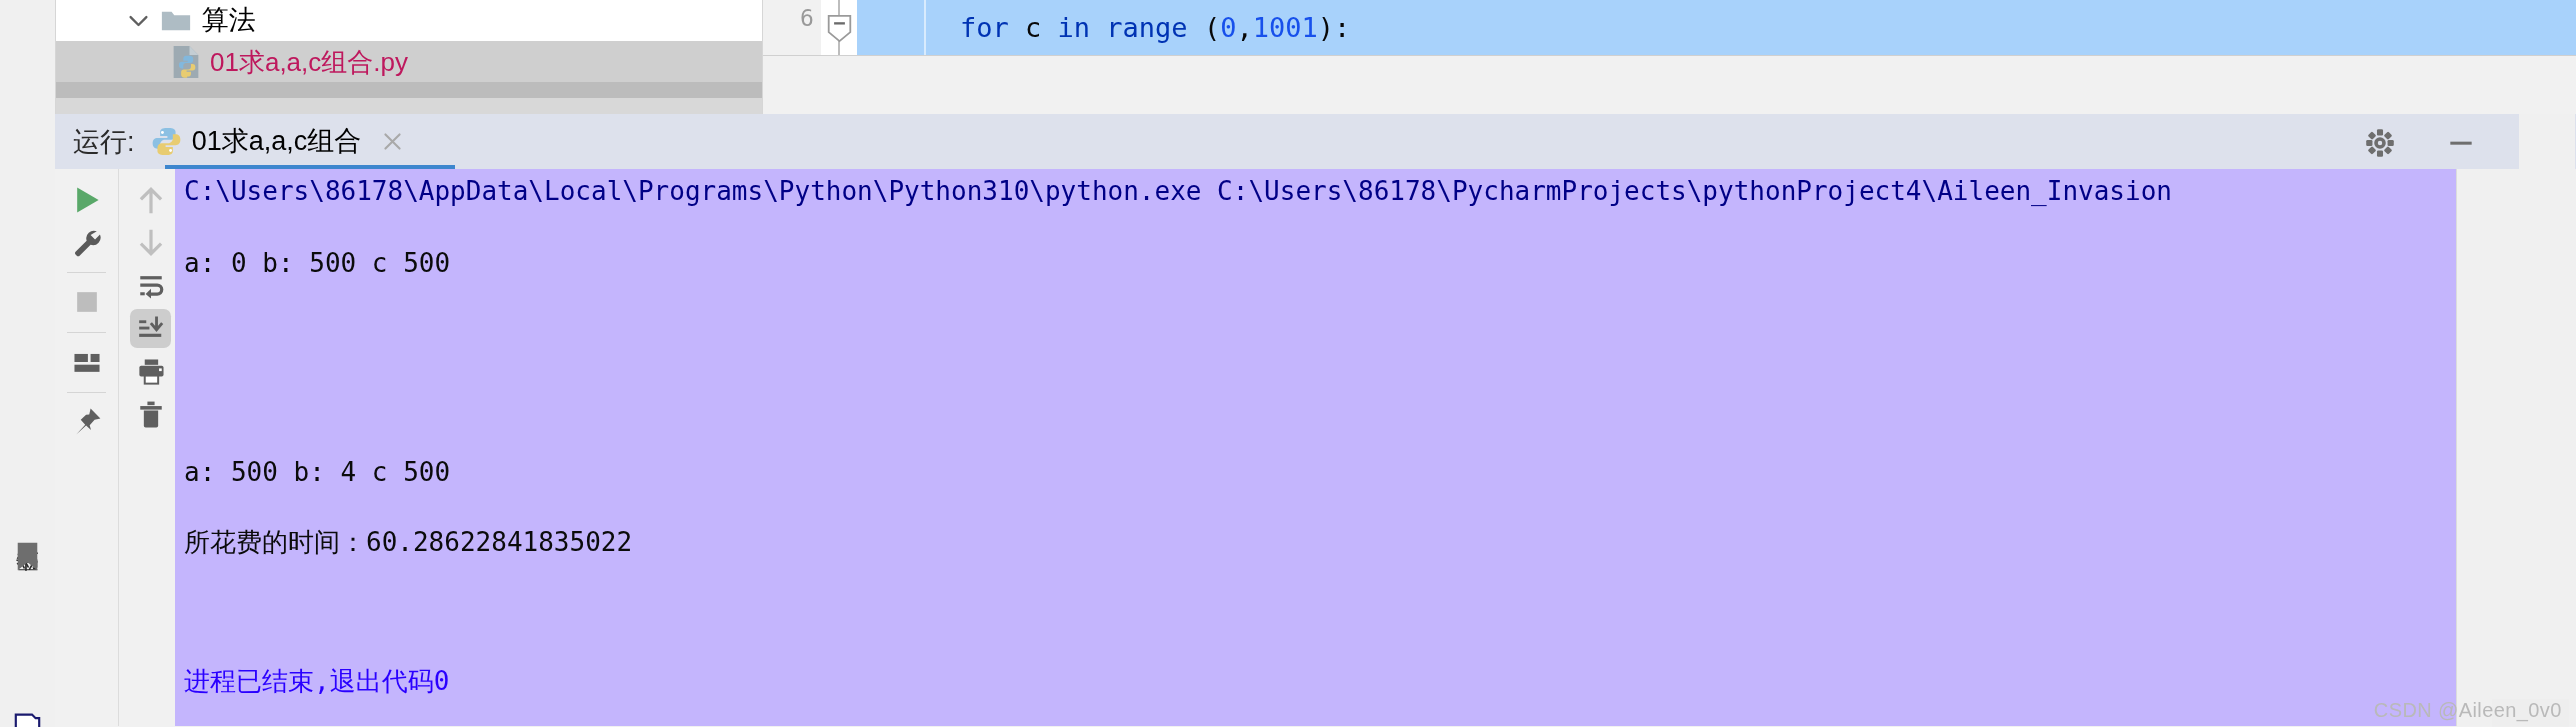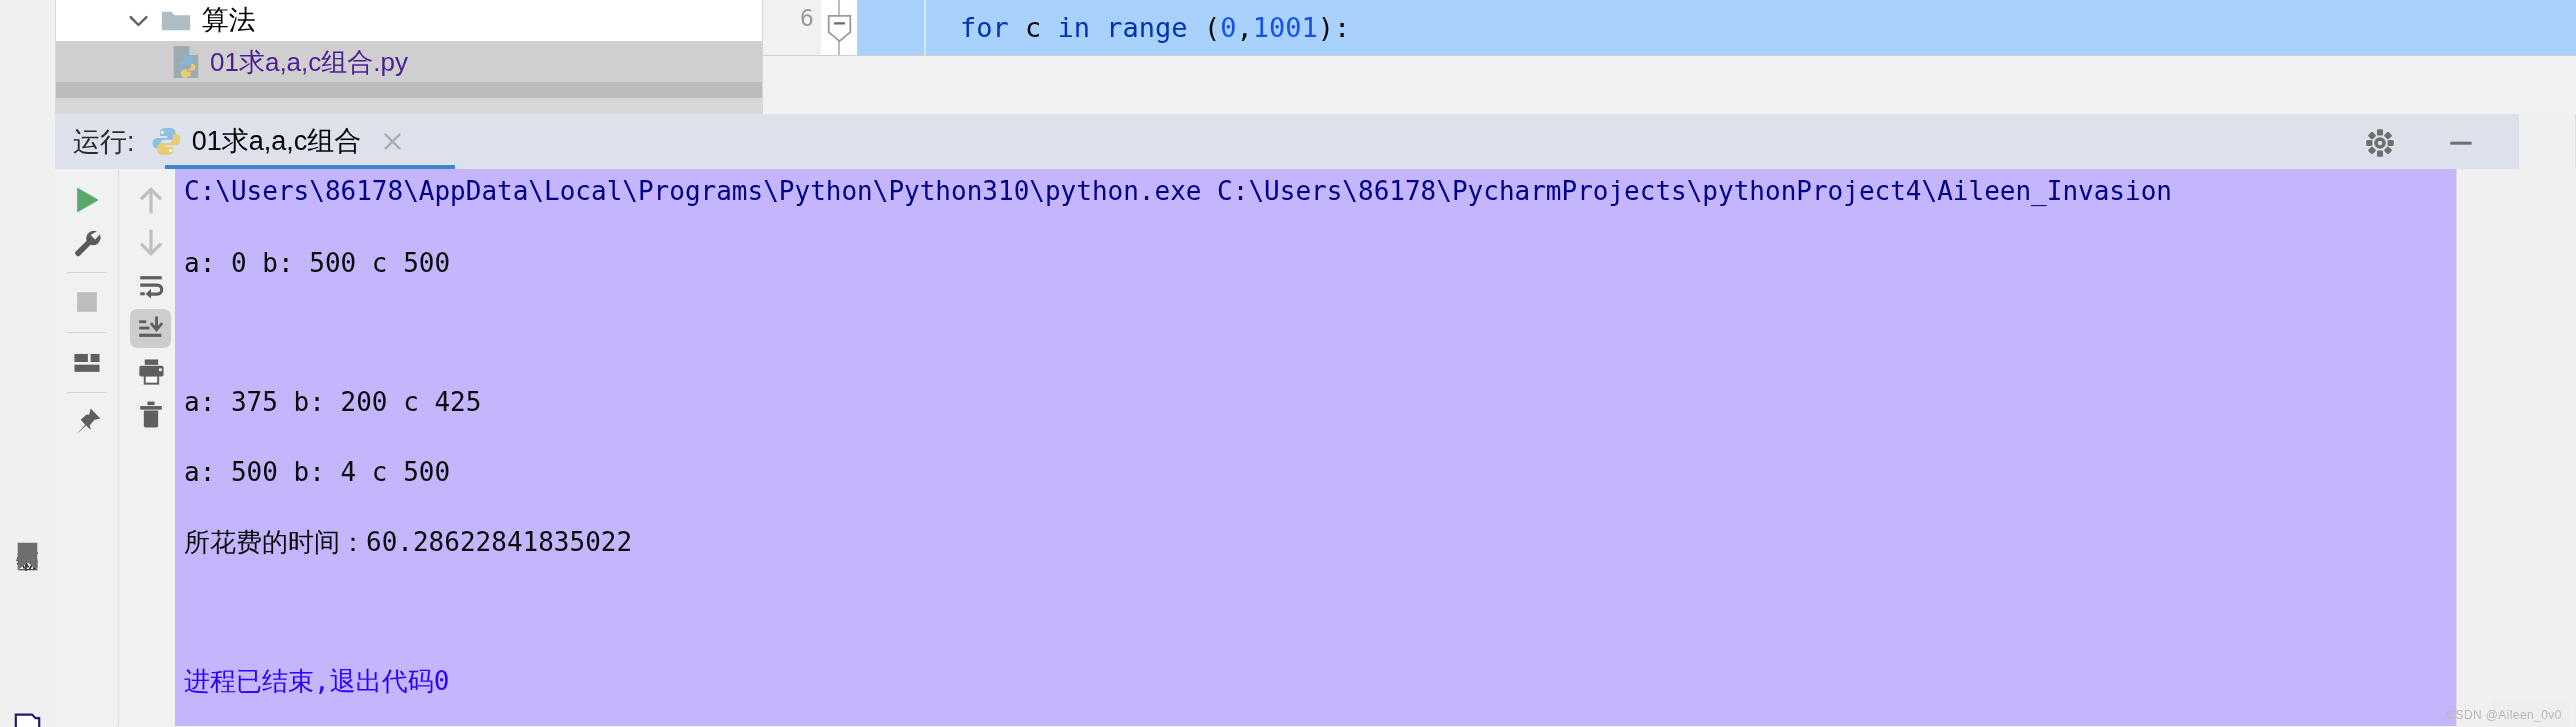--- a/index.html
+++ b/index.html
@@ -29,21 +29,21 @@
         border-right:0.9px solid #d6d6d6;}
   .tree-row{position:relative;height:41px;display:flex;align-items:center;}
   .tree-row.folder{background:#ffffff;}
   .tree-row.file{background:#cfcfcf;}
   .tree-row.partial{background:#bcbcbc;height:16px;}
   .tree-row.partial2{background:#d8d8d8;height:16px;}
   .chev{margin-left:70px;margin-right:9px;display:flex;align-items:center;}
   .folder-ico{margin-right:10.7px;display:flex;align-items:center;}
   .tree-label{font-size:27px;color:#000;line-height:1;}
   .file-ico{margin-left:116px;margin-right:9px;display:flex;align-items:center;}
-  .file-label{font-size:26px;color:#4c1d95;line-height:1;}
+  .file-label{font-size:26px;color:#be185d;line-height:1;}
 
   
   .editor{position:absolute;left:763px;top:0;width:1813px;height:114px;background:#f1f1f1;}
   .gutter{position:absolute;left:0;top:0;width:58px;height:55px;background:#f1f1f1;}
   .lineno{position:absolute;right:7.2px;top:5.4px;font-family:"DejaVu Sans Mono","Liberation Mono",monospace;
           font-size:23px;color:#999;}
   .foldcol{position:absolute;left:58px;top:0;width:36px;height:55px;background:#ffffff;}
   .foldline{position:absolute;left:17px;top:0;width:1.8px;height:55px;background:#bdbdbd;}
   .foldmark{position:absolute;left:4.5px;top:14.3px;}
   .code-row{position:absolute;left:94px;top:0;width:1719px;height:55px;background:#a8d2fb;}
@@ -86,21 +86,21 @@
            overflow:hidden;}
   .cline{position:absolute;left:9px;white-space:pre;
          font-family:"DejaVu Sans Mono","Liberation Mono",monospace;font-size:26px;line-height:26px;}
   .c-dark{color:#000086;}
   .c-black{color:#0b0b0b;}
   .c-blue{color:#2a00ff;}
   .console-right{position:absolute;left:2401px;top:55px;width:120px;height:557px;background:#f0f0f0;
                  border-left:0.9px solid #dcdcdc;}
 
   
-  .wm{position:absolute;right:14.3px;bottom:5.4px;font-size:12px;color:#b9b9b9;letter-spacing:0.4px;}
+  .wm{position:absolute;right:14.3px;bottom:5.4px;font-size:20px;color:#b9b9b9;letter-spacing:0.4px;}
   .wm-block{position:absolute;right:7.2px;bottom:0;width:77px;height:28px;background:#ececec;opacity:.55;}
 </style>
 </head>
 <body>
 
 <div id="root">
 
   <div class="top-strip">
 
     <div class="tree">
@@ -296,21 +296,20 @@
           <rect x="15" y="4" width="8" height="4" fill="#5f5f5f"></rect>
           <rect x="7" y="9" width="24" height="4" fill="#5f5f5f"></rect>
           <path d="M11 14 H27 V31 a2 2 0 0 1-2 2 H13 a2 2 0 0 1-2-2 Z" fill="#5f5f5f"></path>
         </svg>
       </div>
     </div>
 
     <div class="console">
       <div class="cline c-dark" style="top:9px">C:\Users\86178\AppData\Local\Programs\Python\Python310\python.exe C:\Users\86178\PycharmProjects\pythonProject4\Aileen_Invasion</div>
       <div class="cline c-black" style="top:81px">a: 0 b: 500 c 500</div>
-      <div class="cline c-black" style="top:220px">a: 375 b: 200 c 425</div>
       <div class="cline c-black" style="top:290px">a: 500 b: 4 c 500</div>
       <div class="cline c-black" style="top:360px">所花费的时间：60.28622841835022</div>
       <div class="cline c-black" style="top:429px"></div>
       <div class="cline c-blue" style="top:499px">进程已结束,退出代码0</div>
     </div>
     <div class="console-right"></div>
 
   </div>
 
   <div class="wm-block"></div>

